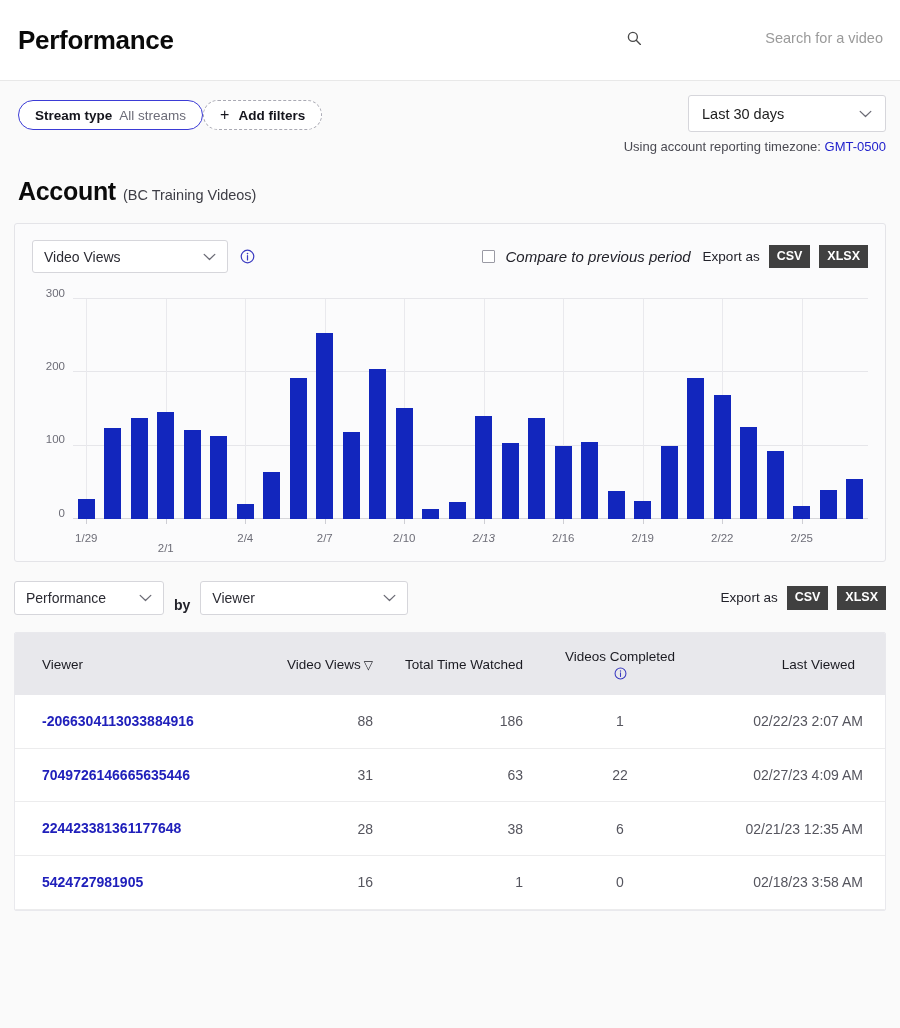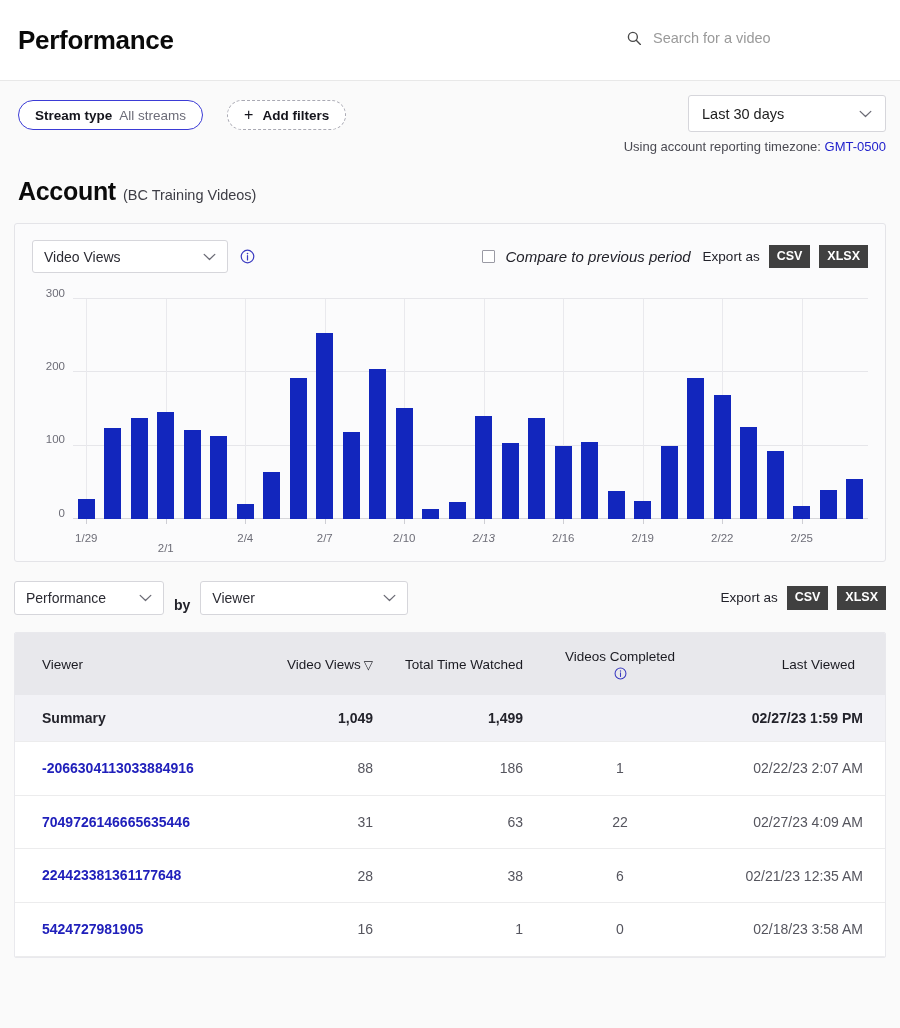--- a/index.html
+++ b/index.html
@@ -32,30 +32,30 @@
     left: 626px;
     top: 30px;
     display: flex;
     align-items: center;
     gap: 11px;
   }
   .search-icon { width: 16px; height: 16px; display:block; color:#4a4a4a; }
   .search-input {
     border: none; outline: none; background: transparent;
     font-family: "Liberation Sans", sans-serif;
-    font-size: 14.5px; color: #2b2b2b; width: 230px;
+    font-size: 14.5px; color: #2b2b2b; width: 230px; text-align: right;
   }
   .search-input::placeholder { color: #9a9a9a; }
 
   
   .filters {
     position: relative;
     padding: 19px 18px 0 18px;
   }
-  .filter-row { display: flex; align-items: center; gap: 24px; }
+  .filter-row { display: flex; align-items: center; gap: 0; }
   .pill {
     display: inline-flex; align-items: center; gap: 7px;
     height: 30px; padding: 0 16px;
     border-radius: 16px;
     font-size: 13.5px;
     background: #fff;
     white-space: nowrap;
   }
   .pill-stream { border: 1.6px solid #3b3bd6; }
   .pill-stream .k { font-weight: bold; color: #15151d; }
@@ -383,27 +383,20 @@
               <circle cx="8" cy="8" r="6.7"></circle>
                 <circle cx="8" cy="4.9" r="0.85" fill="currentColor" stroke="none"></circle>
               <line x1="8" y1="7.1" x2="8" y2="11.6" stroke-linecap="round"></line>
             </svg>
           </span>
         </th>
         <th class="th-lv">Last Viewed</th>
       </tr>
     </thead>
     <tbody id="tbody">
-      <tr class="summary">
-        <td class="c-viewer">Summary</td>
-        <td class="c-num">1,049</td>
-        <td class="c-num">1,499</td>
-        <td class="c-vc"></td>
-        <td class="c-lv">02/27/23 1:59 PM</td>
-      </tr>
     <tr>
           <td class="c-viewer"><span class="viewer-link">-2066304113033884916</span></td>
           <td class="c-num">88</td>
           <td class="c-num">186</td>
           <td class="c-vc">1</td>
           <td class="c-lv">02/22/23 2:07 AM</td>
         </tr>
         <tr>
           <td class="c-viewer"><span class="viewer-link">7049726146665635446</span></td>
           <td class="c-num">31</td>

